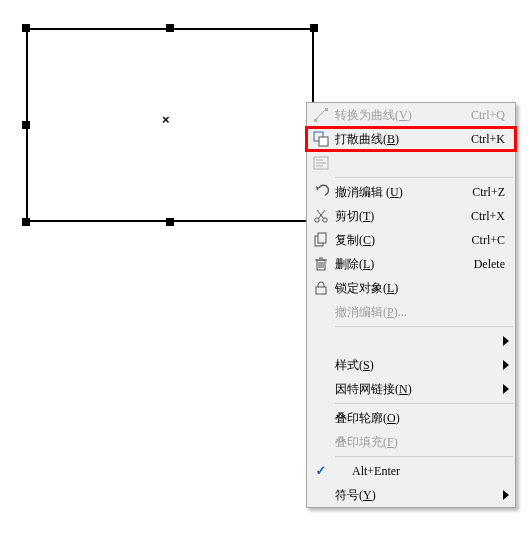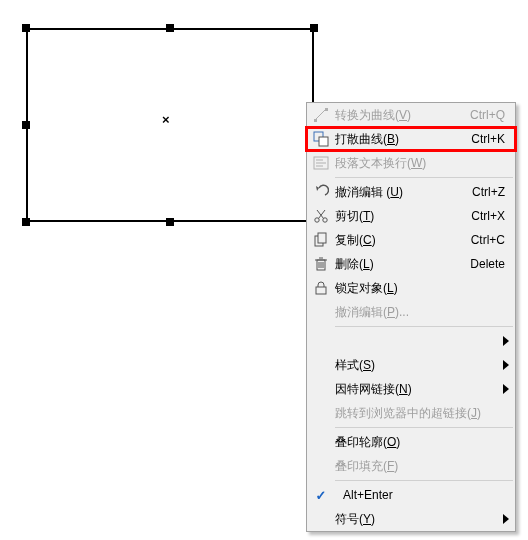--- a/index.html
+++ b/index.html
@@ -30,20 +30,21 @@
     color: #000;
     line-height: 1;
   }
   
   .menu {
     position: absolute;
     background: #f0f0f0;
     border: 1px solid #a3a3a3;
     box-shadow: 3px 3px 3px rgba(0,0,0,.25);
     width: 210px;
+    font-family: Liberation Serif, serif;
   }
   .menu-item {
     display: flex;
     align-items: center;
     height: 24px;
     padding: 0 10px 0 0;
     position: relative;
     color: #000;
   }
   .menu-item.disabled { color: #9e9e9e; }
@@ -55,20 +56,21 @@
     flex-shrink: 0;
   }
   .menu-item .label-col {
     flex: 1 1 auto;
     white-space: nowrap;
   }
   .menu-item .shortcut-col {
     flex: 0 0 auto;
     color: inherit;
     padding-left: 8px;
+    margin-left: 9px;
   }
   .menu-item .sub-arrow {
     position: absolute;
     right: 6px;
     top: 50%;
     transform: translateY(-50%);
   }
   .u { text-decoration: underline; }
   .sep {
     height: 1px;
@@ -128,21 +130,20 @@
     </div>
     <div class="menu-item disabled">
       <span class="icon-col">
         <svg width="16" height="16">
           <rect x="1" y="2" width="14" height="12" fill="none" stroke="#b0b0b0"></rect>
           <line x1="3" y1="5" x2="10" y2="5" stroke="#b0b0b0"></line>
           <line x1="3" y1="8" x2="13" y2="8" stroke="#b0b0b0"></line>
           <line x1="3" y1="11" x2="10" y2="11" stroke="#b0b0b0"></line>
         </svg>
       </span>
-      <span class="label-col"><span>段落文本换行(</span><span class="u">W</span><span>)</span></span>
     </div>
     <div class="sep"></div>
     <div class="menu-item">
       <span class="icon-col">
         <svg width="16" height="16">
           <path d="M12 11 A5 5 0 1 0 6 4" fill="none" stroke="#555" stroke-width="1.5"></path>
           <path d="M3 2 L6 4 L4 7 Z" fill="#555"></path>
         </svg>
       </span>
       <span class="label-col"><span>撤消编辑 (</span><span class="u">U</span><span>)</span></span>
@@ -217,24 +218,20 @@
     </div>
     <div class="menu-item">
       <span class="icon-col"></span>
       <span class="label-col"><span>因特网链接(</span><span class="u">N</span><span>)</span></span>
       <span class="sub-arrow">
         <svg width="6" height="10">
           <path d="M0 0 L6 5 L0 10 Z" fill="#000"></path>
         </svg>
       </span>
     </div>
-    <div class="menu-item disabled">
-      <span class="icon-col"></span>
-      <span class="label-col"><span>跳转到浏览器中的超链接(</span><span class="u">J</span><span>)</span></span>
-    </div>
     <div class="sep"></div>
     <div class="menu-item">
       <span class="icon-col"></span>
       <span class="label-col"><span>叠印轮廓(</span><span class="u">O</span><span>)</span></span>
     </div>
     <div class="menu-item disabled">
       <span class="icon-col"></span>
       <span class="label-col"><span>叠印填充(</span><span class="u">F</span><span>)</span></span>
     </div>
     <div class="sep"></div>

